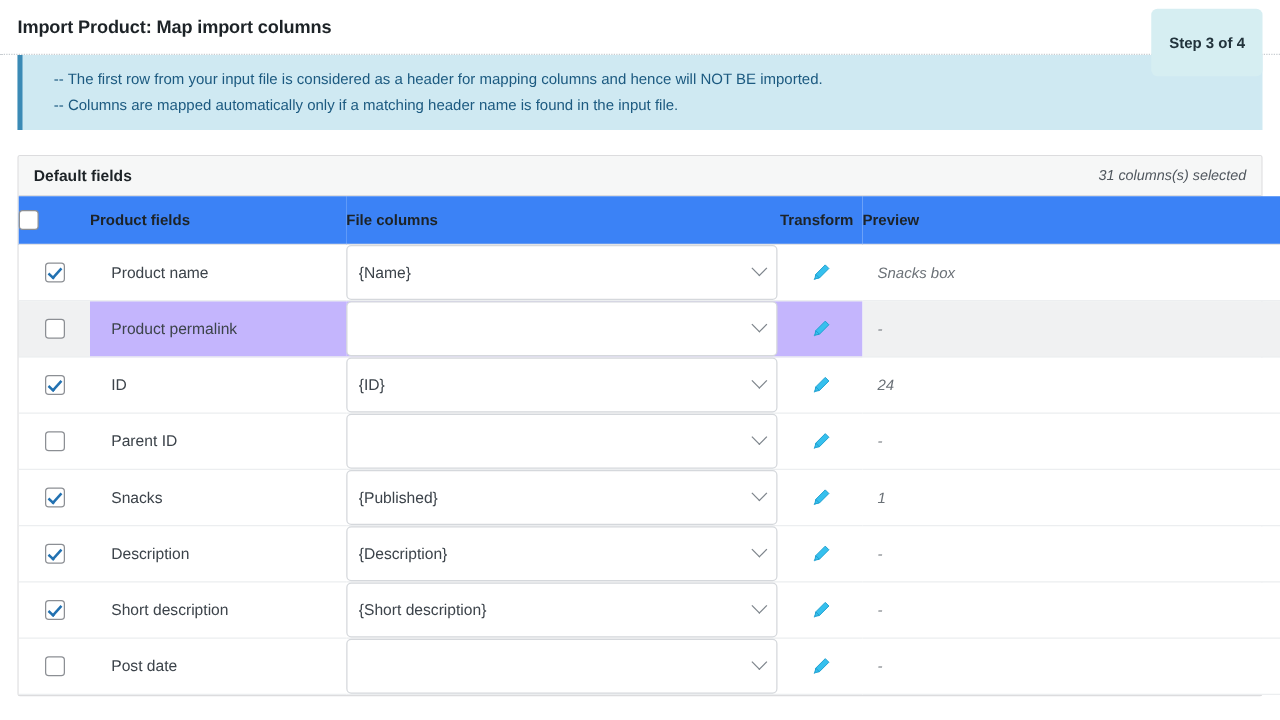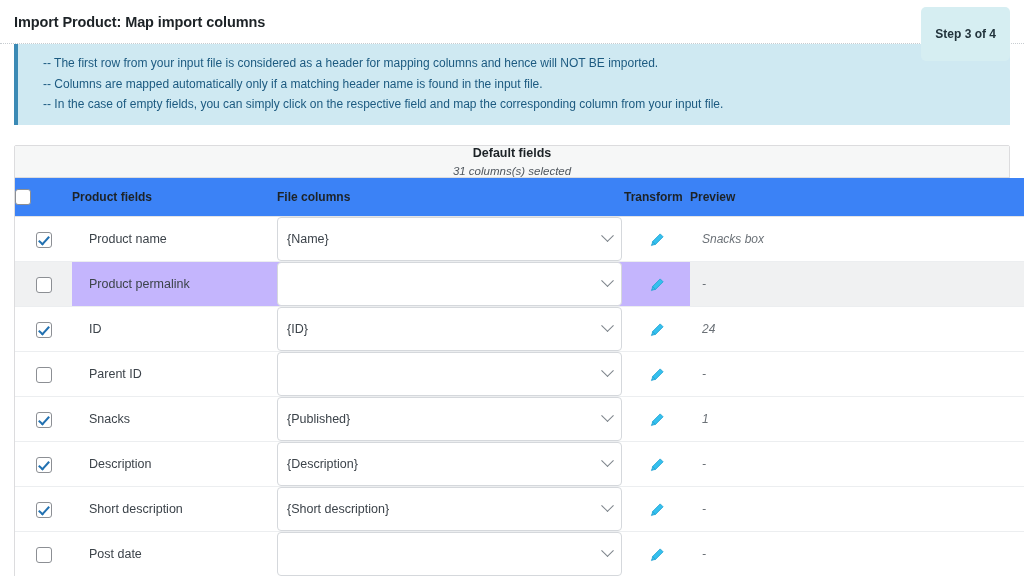--- a/index.html
+++ b/index.html
@@ -73,21 +73,20 @@
     background: #fff;
   }
   .panel-head {
     background: #f6f7f7;
     border-bottom: 1px solid #dcdcde;
     height: 32px;
     display: flex;
     align-items: center;
     justify-content: space-between;
     padding: 0 12px;
-    flex-direction: column;
   }
   .panel-head-title {
     font-size: 12.5px;
     font-weight: bold;
     color: #1d2327;
   }
   .panel-head-count {
     font-size: 11.5px;
     font-style: italic;
     color: #50575e;
@@ -208,21 +207,20 @@
   <div class="page-title">Import Product: Map import columns</div>
   <div class="step-badge">Step 3 of 4</div>
 </div>
 
 <div class="content">
 
 
   <div class="notice">
     <div class="notice-line">-- The first row from your input file is considered as a header for mapping columns and hence will NOT BE imported.</div>
     <div class="notice-line">-- Columns are mapped automatically only if a matching header name is found in the input file.</div>
-    <div class="notice-line">-- In the case of empty fields, you can simply click on the respective field and map the corresponding column from your input file.</div>
   </div>
 
   <div class="panel">
 
     <div class="panel-head">
       <div class="panel-head-title">Default fields</div>
       <div class="panel-head-count">31 columns(s) selected</div>
     </div>
 
     <table class="map">

